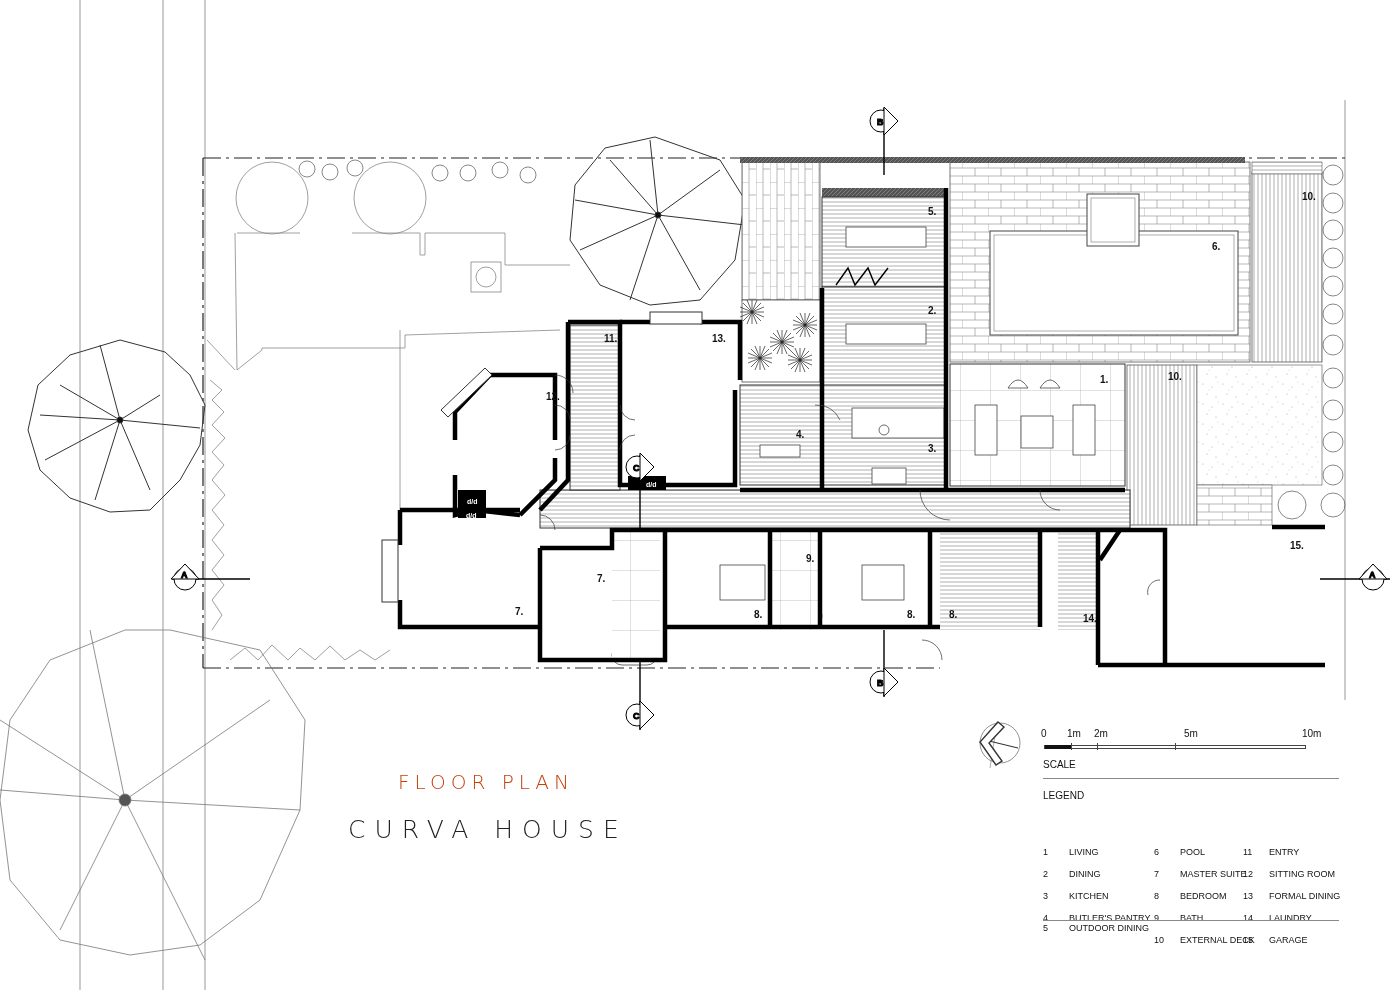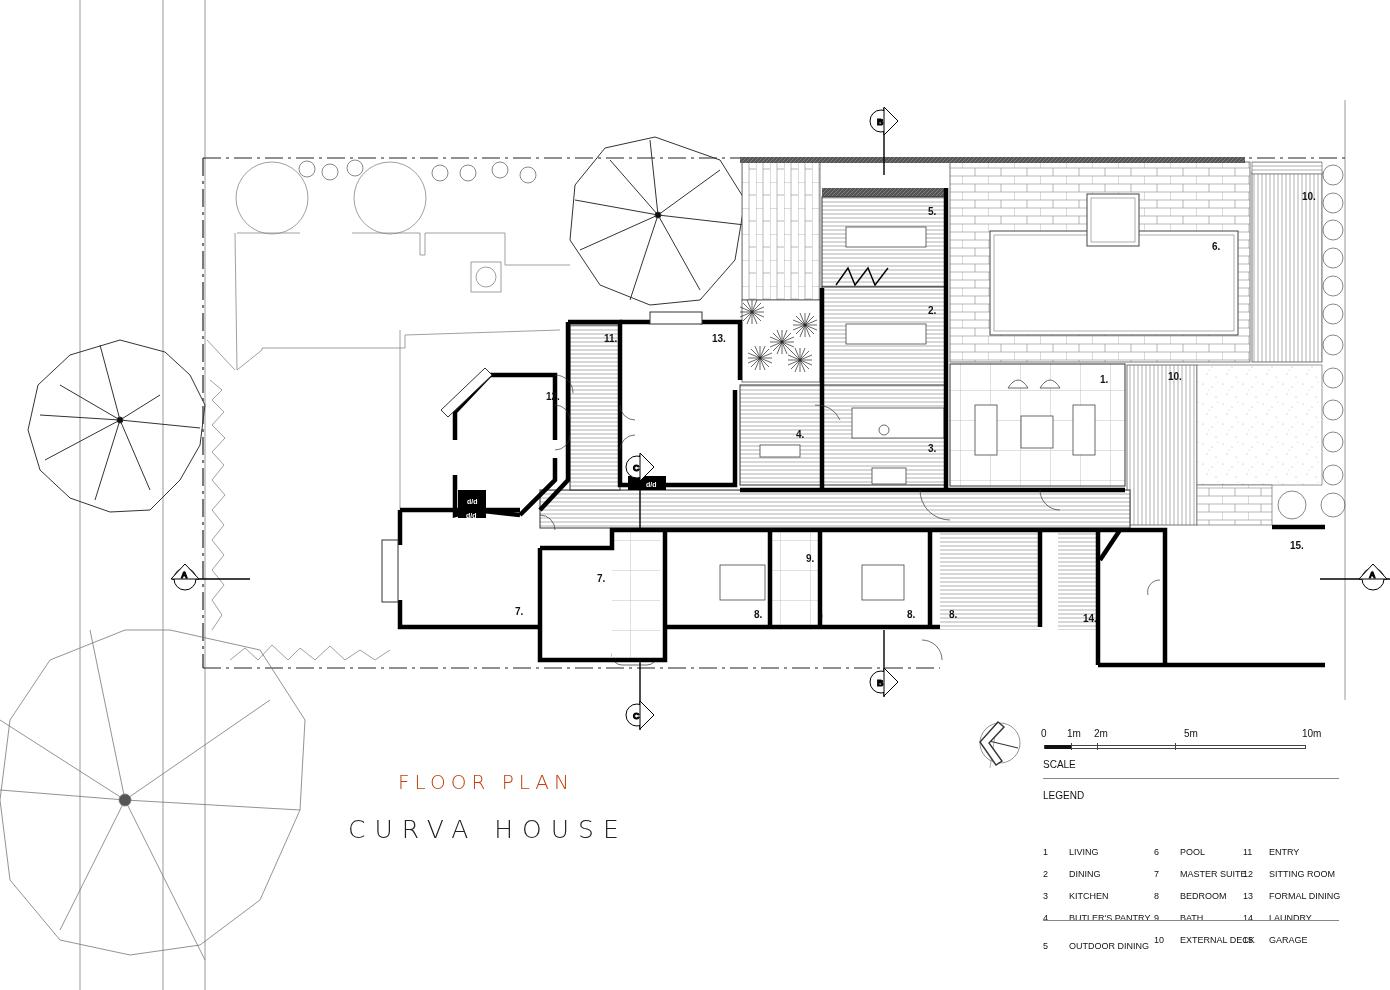--- a/index.html
+++ b/index.html
@@ -324,21 +324,21 @@
 </div>
 <div class="scale-label">SCALE</div>
 <div class="hr" style="top:778px"></div>
 <div class="legend-title">LEGEND</div>
 
 <div class="legend">
   <div class="lg-item" style="left:0;top:0"><span class="n">1</span><span>LIVING</span></div>
   <div class="lg-item" style="left:0;top:22px"><span class="n">2</span><span>DINING</span></div>
   <div class="lg-item" style="left:0;top:44px"><span class="n">3</span><span>KITCHEN</span></div>
   <div class="lg-item" style="left:0;top:66px"><span class="n">4</span><span>BUTLER'S PANTRY</span></div>
-  <div class="lg-item" style="left:0;top:94px"><span class="n">5</span><span>OUTDOOR DINING</span></div>
+  <div class="lg-item" style="left:0;top:76px"><span class="n">5</span><span>OUTDOOR DINING</span></div>
   <div class="lg-item" style="left:111px;top:0"><span class="n">6</span><span>POOL</span></div>
   <div class="lg-item" style="left:111px;top:22px"><span class="n">7</span><span>MASTER SUITE</span></div>
   <div class="lg-item" style="left:111px;top:44px"><span class="n">8</span><span>BEDROOM</span></div>
   <div class="lg-item" style="left:111px;top:66px"><span class="n">9</span><span>BATH</span></div>
   <div class="lg-item" style="left:111px;top:88px"><span class="n">10</span><span>EXTERNAL DECK</span></div>
   <div class="lg-item" style="left:200px;top:0"><span class="n">11</span><span>ENTRY</span></div>
   <div class="lg-item" style="left:200px;top:22px"><span class="n">12</span><span>SITTING ROOM</span></div>
   <div class="lg-item" style="left:200px;top:44px"><span class="n">13</span><span>FORMAL DINING</span></div>
   <div class="lg-item" style="left:200px;top:66px"><span class="n">14</span><span>LAUNDRY</span></div>
   <div class="lg-item" style="left:200px;top:88px"><span class="n">15</span><span>GARAGE</span></div>

